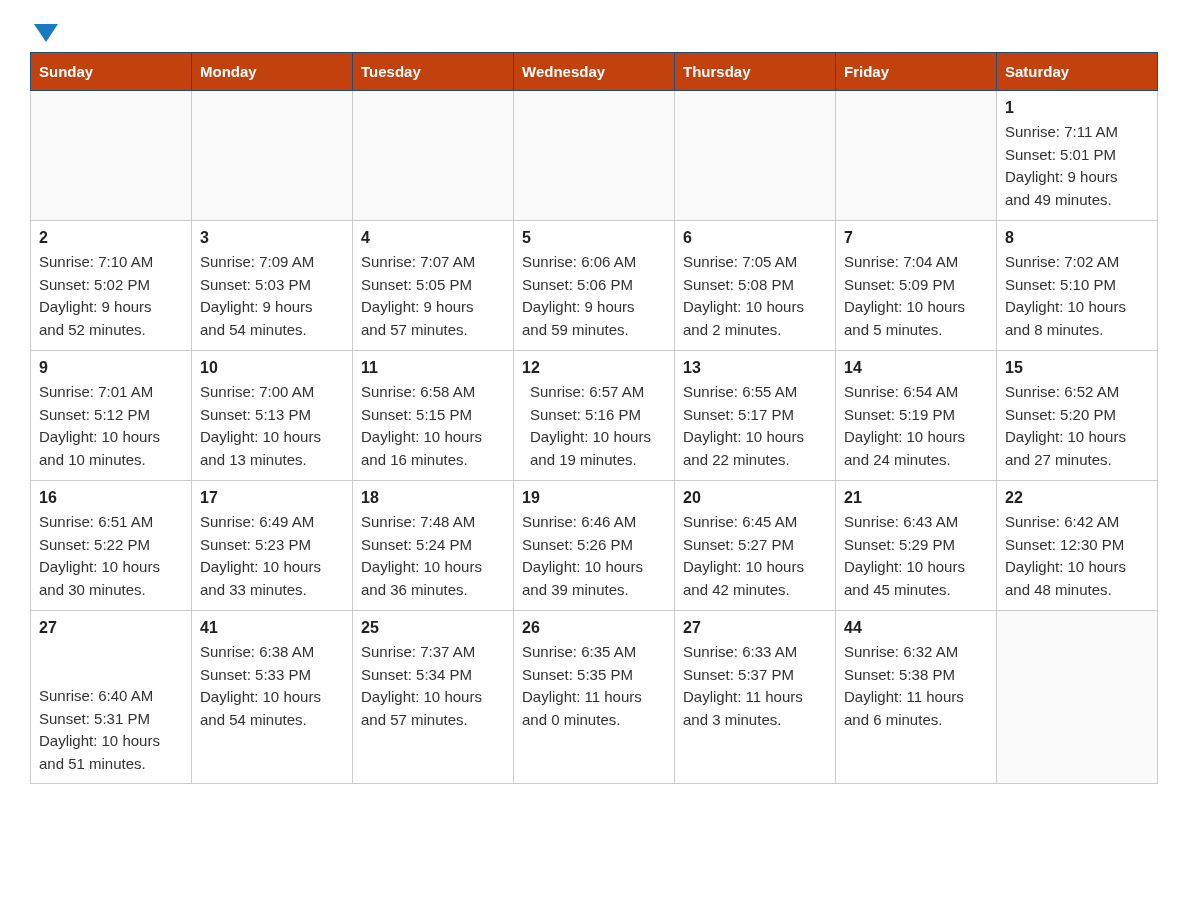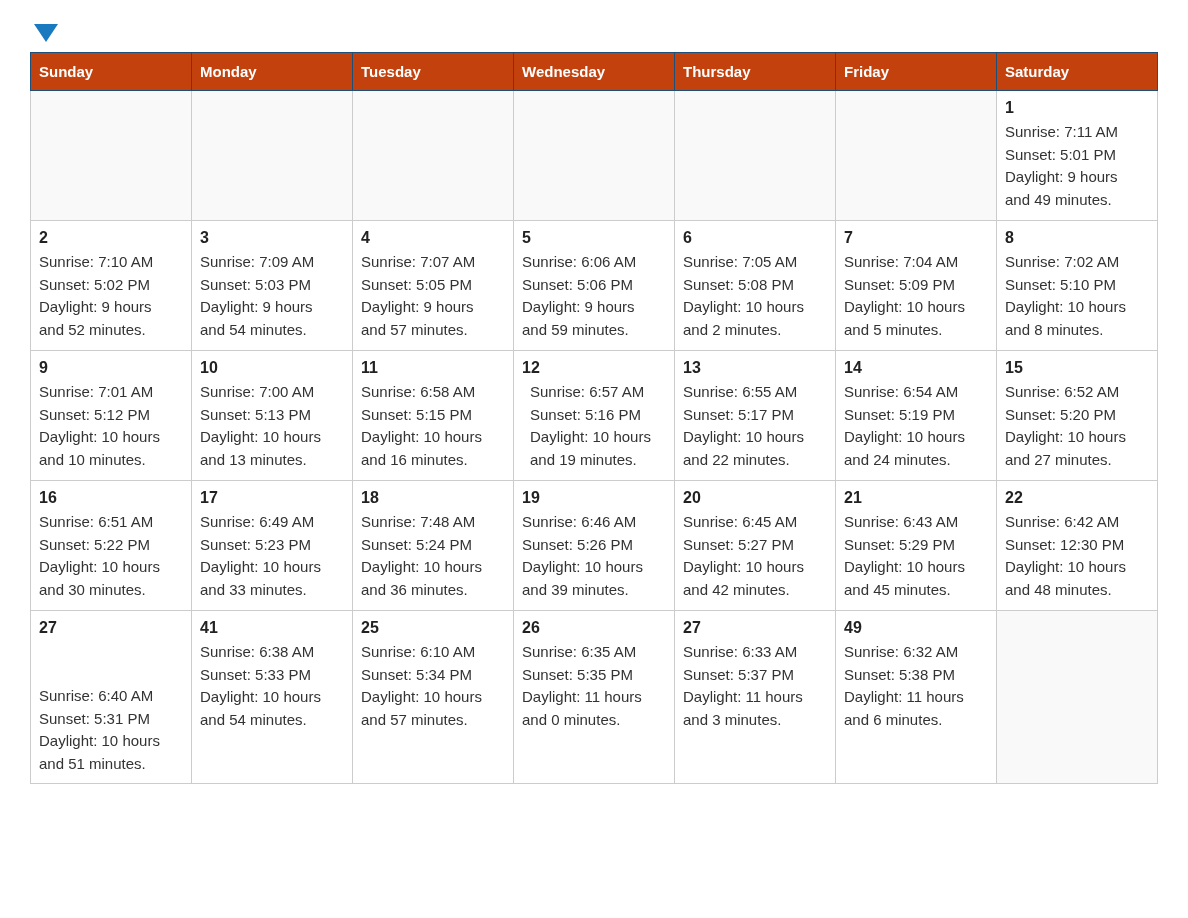--- a/index.html
+++ b/index.html
@@ -309,41 +309,41 @@
         </td>
         <td>
           <div class="day-number">41</div>
           <div class="day-info" style="white-space: pre-line;">Sunrise: 6:38 AM
 Sunset: 5:33 PM
 Daylight: 10 hours
 and 54 minutes.</div>
         </td>
         <td>
           <div class="day-number">25</div>
-          <div class="day-info" style="white-space: pre-line;">Sunrise: 6:10 AM
+          <div class="day-info" style="white-space: pre-line;">Sunrise: 7:37 AM
 Sunset: 5:34 PM
 Daylight: 10 hours
 and 57 minutes.</div>
         </td>
         <td>
           <div class="day-number">26</div>
           <div class="day-info" style="white-space: pre-line;">Sunrise: 6:35 AM
 Sunset: 5:35 PM
 Daylight: 11 hours
 and 0 minutes.</div>
         </td>
         <td>
           <div class="day-number">27</div>
           <div class="day-info" style="white-space: pre-line;">Sunrise: 6:33 AM
 Sunset: 5:37 PM
 Daylight: 11 hours
 and 3 minutes.</div>
         </td>
         <td>
-          <div class="day-number">49</div>
+          <div class="day-number">44</div>
           <div class="day-info" style="white-space: pre-line;">Sunrise: 6:32 AM
 Sunset: 5:38 PM
 Daylight: 11 hours
 and 6 minutes.</div>
         </td>
         <td class="empty"></td>
       </tr>
     </tbody>
 </table>
 

